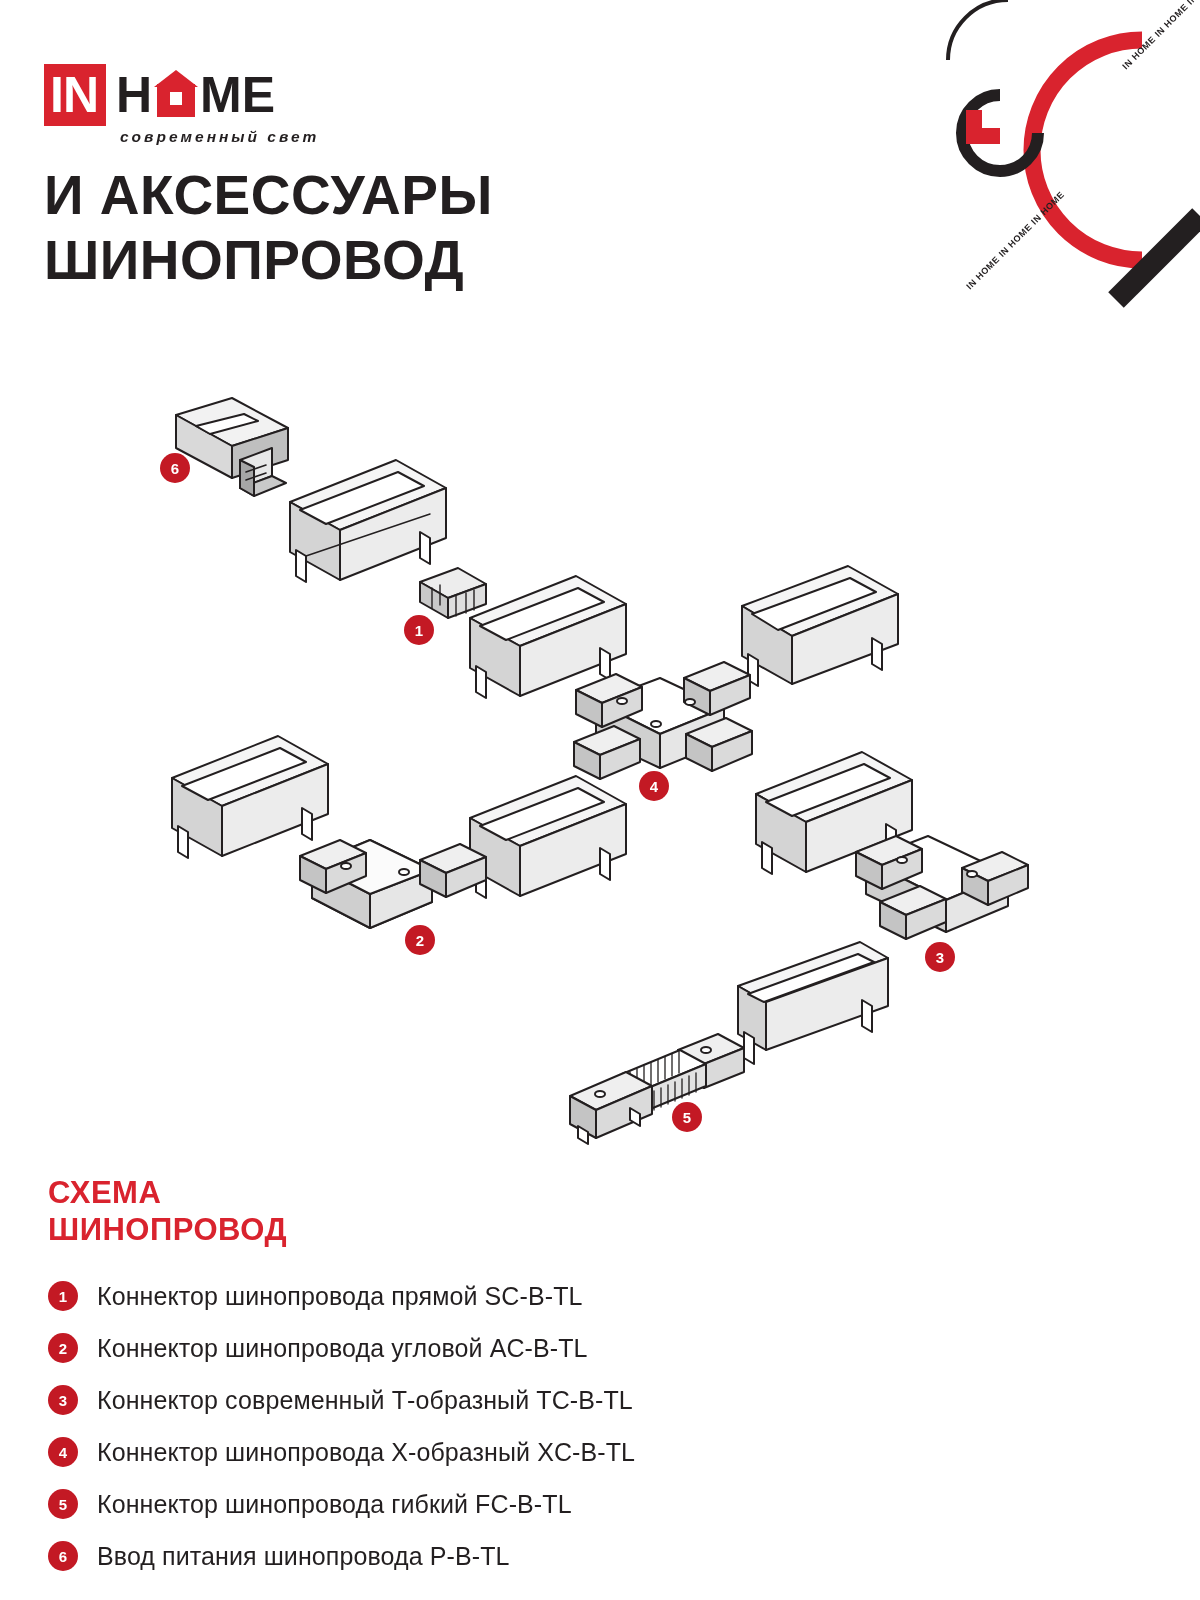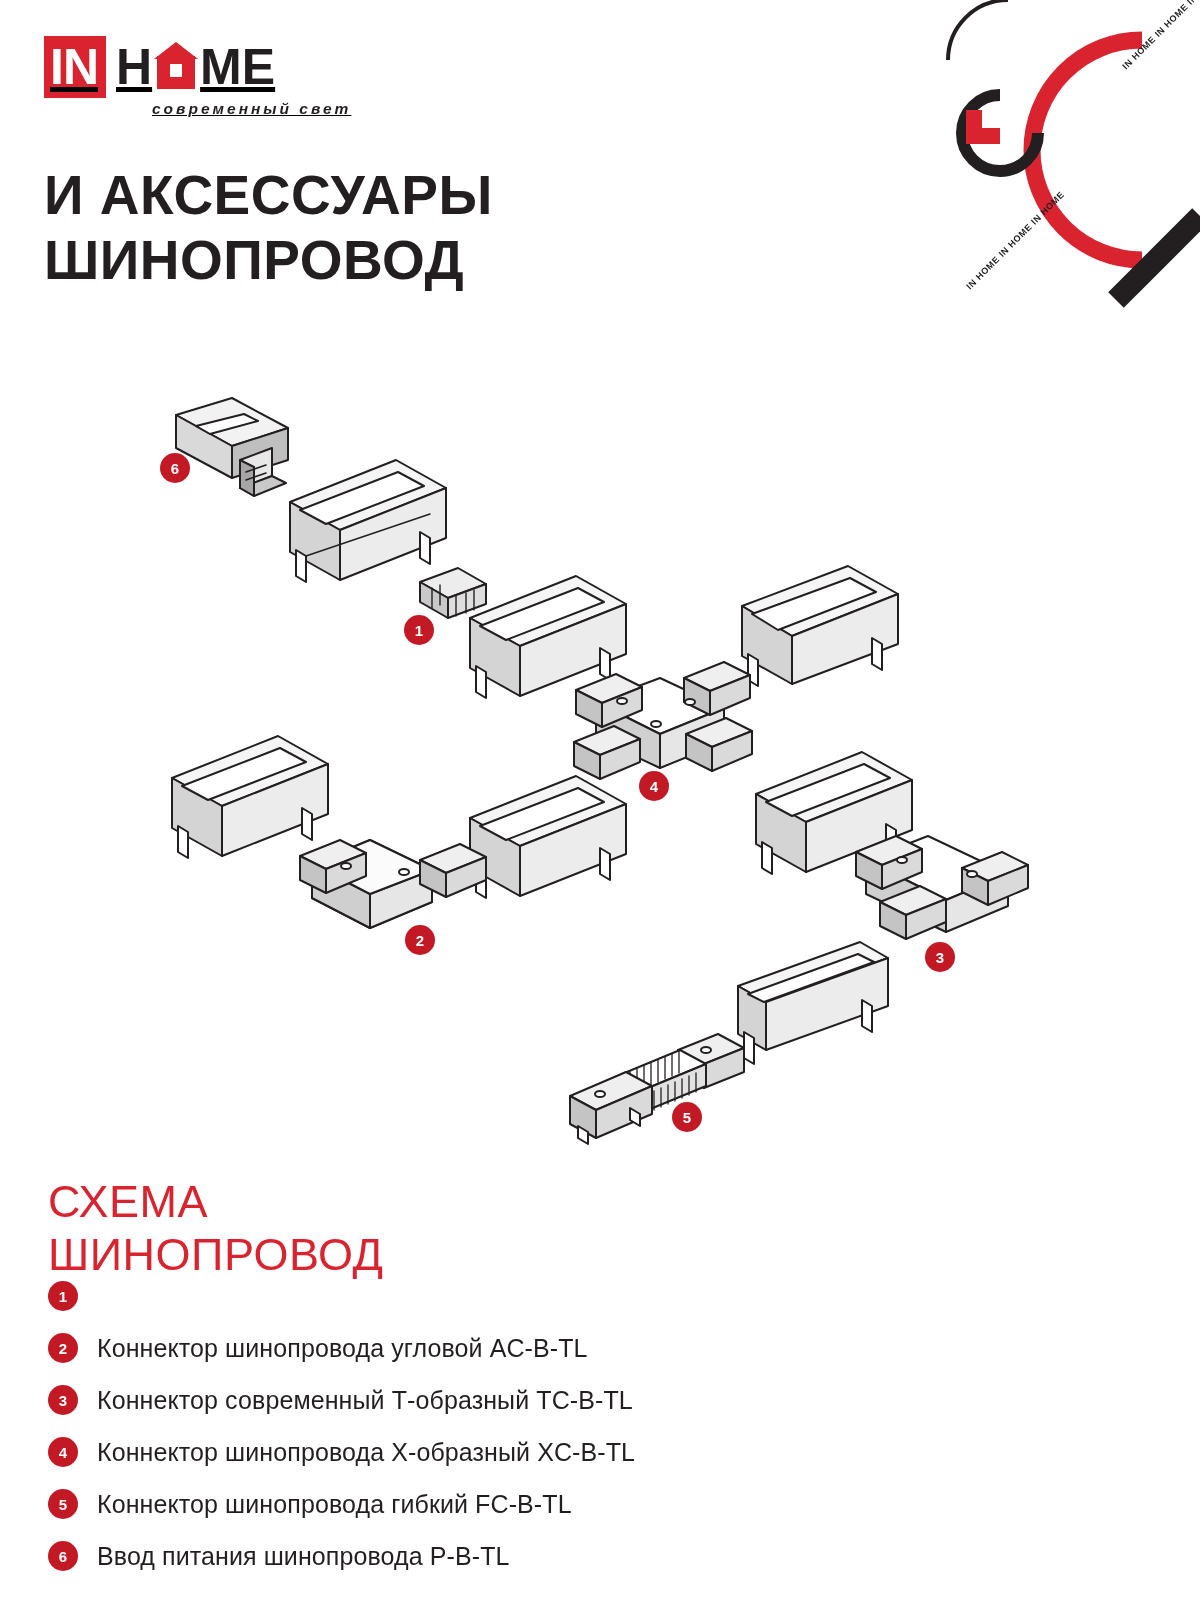--- a/index.html
+++ b/index.html
@@ -12,23 +12,22 @@
     height: 1600px;
     position: relative;
     font-family: "Liberation Sans", sans-serif;
     overflow: hidden;
   }
 
   
   .logo-block {
     position: absolute;
     left: 44px;
-    top: 36px;
+    top: 64px;
     width: 330px;
-    text-decoration: underline;
   }
   .logo-row {
     display: flex;
     align-items: center;
     height: 62px;
   }
   .logo-in {
     background: #d9232e;
     color: #ffffff;
     font-size: 50px;
@@ -81,21 +80,21 @@
     top: 20px;
     width: 12px;
     height: 13px;
     background: #ffffff;
   }
   .logo-sub {
     color: #231f20;
     font-size: 15.5px;
     font-weight: bold;
     letter-spacing: 3.0px;
-    margin-left: 108px;
+    margin-left: 76px;
     margin-top: 2px;
     font-style: italic;
   }
 
   
   .main-title {
     position: absolute;
     left: 44px;
     top: 163px;
     font-size: 55px;
@@ -140,22 +139,22 @@
     justify-content: center;
     z-index: 5;
   }
 
   
   .scheme-title {
     position: absolute;
     left: 48px;
     top: 1175px;
     color: #d9232e;
-    font-size: 45px;
-    font-weight: normal;
+    font-size: 31px;
+    font-weight: bold;
     line-height: 1.18;
     letter-spacing: 0.5px;
   }
   .scheme-title span { display: block; }
 
   
   .legend {
     position: absolute;
     left: 48px;
     top: 1272;
@@ -432,20 +431,21 @@
 <div class="badge" style="left:160px; top:453px;">6</div>
 
 <div class="scheme-title">
   <span>СХЕМА</span>
   <span>ШИНОПРОВОД</span>
 </div>
 
 <div class="legend" style="top:1270px;">
   <div class="legend-item">
     <div class="legend-num">1</div>
+    <div class="legend-text">Коннектор шинопровода прямой SC-B-TL</div>
   </div>
   <div class="legend-item">
     <div class="legend-num">2</div>
     <div class="legend-text">Коннектор шинопровода угловой AC-B-TL</div>
   </div>
   <div class="legend-item">
     <div class="legend-num">3</div>
     <div class="legend-text">Коннектор современный Т-образный TC-B-TL</div>
   </div>
   <div class="legend-item">

